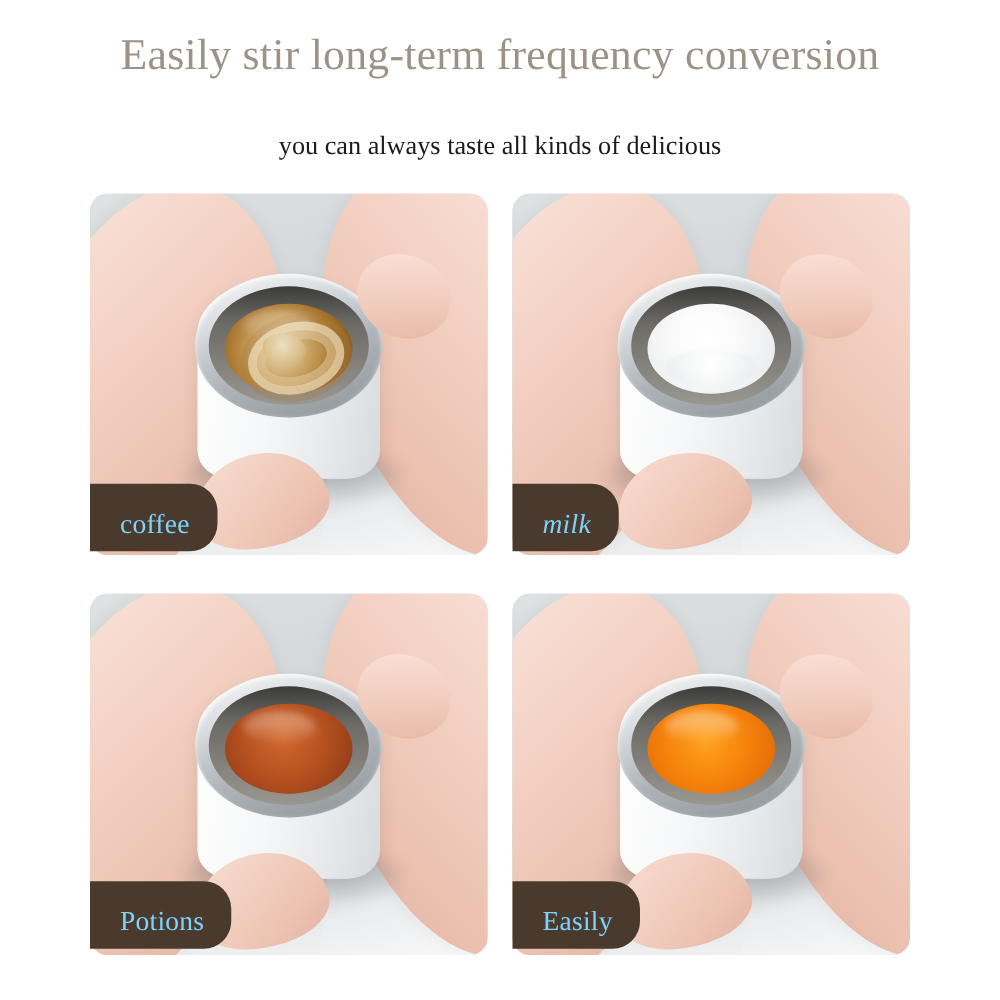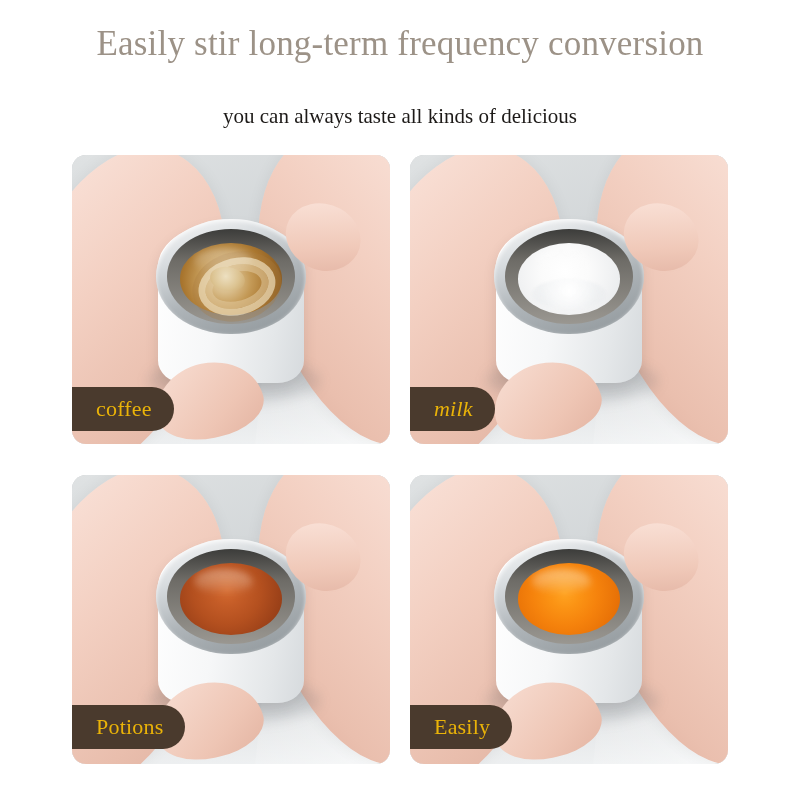--- a/index.html
+++ b/index.html
@@ -296,25 +296,25 @@
     height: 16%;
     border-radius: 50%;
     background: rgba(90,95,100,0.16);
     filter: blur(6px);
   }
 
   
   .badge {
     position: absolute;
     height: 44px;
-    padding: 0 22px 0 24px;
+    padding: 10px 22px 0 24px;
     display: flex;
     align-items: center;
     background: #4a3a2d;
-    color: #eab308;
+    color: #7dd3fc;
     font-size: 22px;
     line-height: 1;
     font-family: "Liberation Serif", "DejaVu Serif", serif;
     border-radius: 0 22px 22px 0;
     white-space: nowrap;
     letter-spacing: 0.2px;
   }
   .badge.b1 { left: 0px;   top: 232px; }
   .badge.b2 { left: 338px; top: 232px; font-style: italic; }
   .badge.b3 { left: 0px;   top: 550px; }

